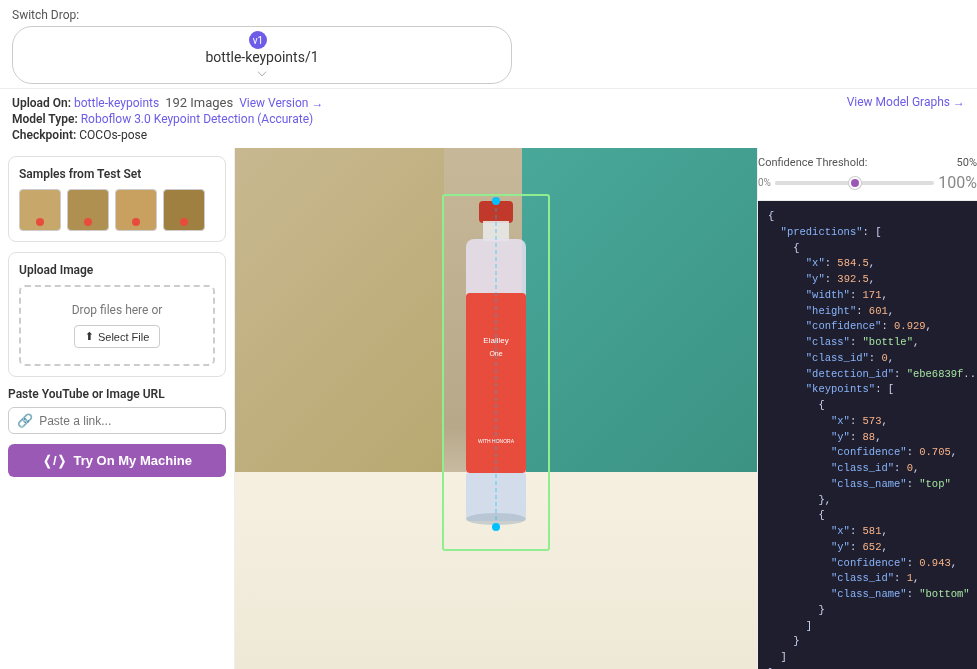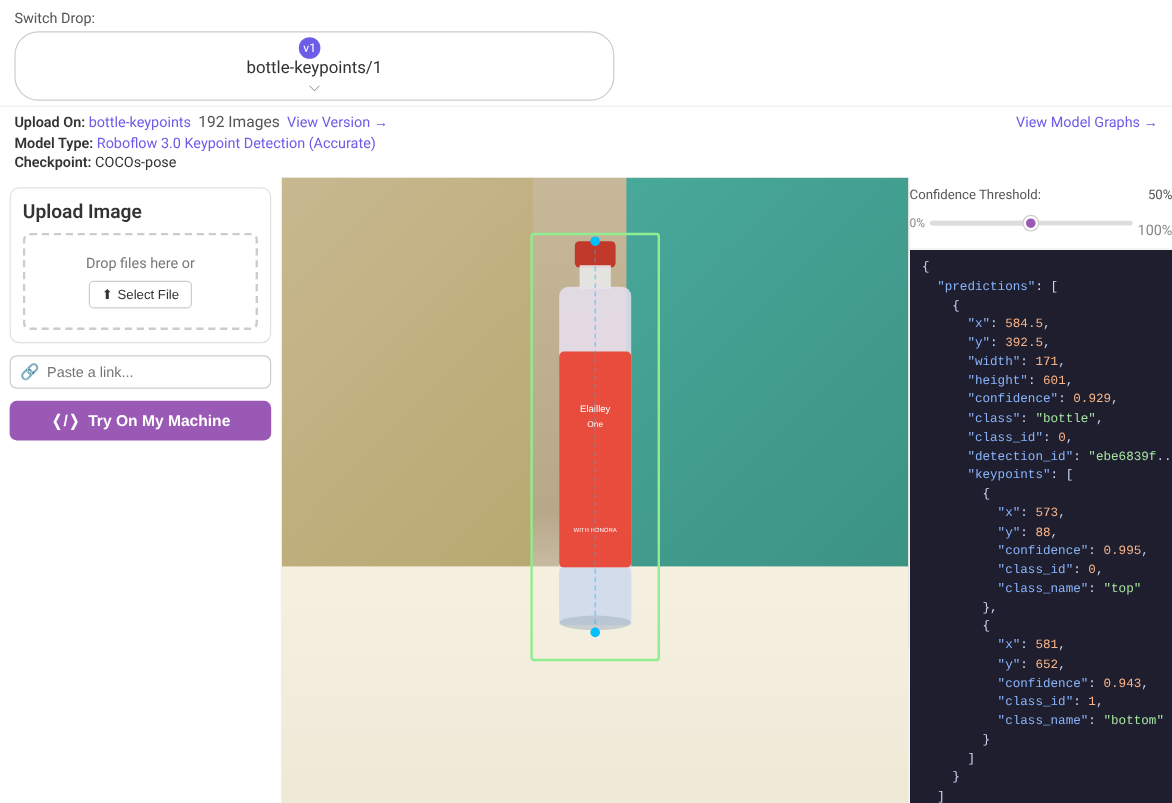--- a/index.html
+++ b/index.html
@@ -114,21 +114,21 @@
       height: 8px;
       background: #e74c3c;
       border-radius: 50%;
     }
     .upload-section {
       border: 1px solid #e0e0e0;
       border-radius: 8px;
       padding: 10px;
     }
     .upload-title {
-      font-size: 16px;
+      font-size: 12px;
       font-weight: 600;
       margin-bottom: 8px;
     }
     .drop-zone {
       border: 2px dashed #ccc;
       border-radius: 6px;
       padding: 16px 8px;
       text-align: center;
       color: #777;
       font-size: 12px;
@@ -265,21 +265,21 @@
       font-size: 11px;
       color: #555;
       margin-bottom: 4px;
     }
     .conf-slider-wrap {
       display: flex;
       align-items: center;
       gap: 4px;
     }
     .conf-min { font-size: 10px; color: #888; }
-    .conf-max { font-size: 12px; color: #888; margin-top: 12px; }
+    .conf-max { font-size: 16px; color: #888; }
     .conf-slider {
       flex: 1;
       height: 4px;
       background: linear-gradient(to right, #ddd 0%, #ddd 50%, #ddd 50%, #ddd 100%);
       border-radius: 2px;
       position: relative;
     }
     .conf-track {
       position: absolute;
       left: 0;
@@ -363,33 +363,43 @@
       <span class="label">Checkpoint:</span>
       <span>COCOs-pose</span>
     </div>
   </div>
   <a href="#" class="view-graphs-link">View Model Graphs →</a>
 </div>
 
 <div class="main-content">
 
   <div class="sidebar">
+    <div class="samples-section">
+      <div class="samples-title">Samples from Test Set</div>
+      <div class="samples-grid">
+        <div class="sample-thumb" style="background:#c8a86a;"></div>
+        <div class="sample-thumb" style="background:#b09050;"></div>
+        <div class="sample-thumb" style="background:#c8a060;"></div>
+        <div class="sample-thumb" style="background:#a08040;"></div>
+      </div>
+    </div>
 
     <div class="upload-section">
       <div class="upload-title">Upload Image</div>
       <div class="drop-zone">
         <div>Drop files here or</div>
         <button class="select-file-btn">
           <span>⬆</span>
           <span>Select File</span>
         </button>
       </div>
     </div>
 
     <div class="url-section">
+      <div class="url-label">Paste YouTube or Image URL</div>
       <div class="url-input-wrap">
         <span class="url-icon">🔗</span>
         <input type="text" placeholder="Paste a link..." style="">
       </div>
     </div>
 
     <button class="try-btn">
       <span>❬/❭</span>
       <span>Try On My Machine</span>
     </button>
@@ -461,21 +471,21 @@
       <span class="json-key">"width"</span><span class="json-punct">: </span><span class="json-num">171</span><span class="json-punct">,</span>
       <span class="json-key">"height"</span><span class="json-punct">: </span><span class="json-num">601</span><span class="json-punct">,</span>
       <span class="json-key">"confidence"</span><span class="json-punct">: </span><span class="json-num">0.929</span><span class="json-punct">,</span>
       <span class="json-key">"class"</span><span class="json-punct">: </span><span class="json-str">"bottle"</span><span class="json-punct">,</span>
       <span class="json-key">"class_id"</span><span class="json-punct">: </span><span class="json-num">0</span><span class="json-punct">,</span>
       <span class="json-key">"detection_id"</span><span class="json-punct">: </span><span class="json-str">"ebe6839f</span><span class="json-punct">...</span>
       <span class="json-key">"keypoints"</span><span class="json-punct">: [</span>
         <span class="json-punct">{</span>
           <span class="json-key">"x"</span><span class="json-punct">: </span><span class="json-num">573</span><span class="json-punct">,</span>
           <span class="json-key">"y"</span><span class="json-punct">: </span><span class="json-num">88</span><span class="json-punct">,</span>
-          <span class="json-key">"confidence"</span><span class="json-punct">: </span><span class="json-num">0.995</span><span class="json-punct">,</span>
+          <span class="json-key">"confidence"</span><span class="json-punct">: </span><span class="json-num">0.705</span><span class="json-punct">,</span>
           <span class="json-key">"class_id"</span><span class="json-punct">: </span><span class="json-num">0</span><span class="json-punct">,</span>
           <span class="json-key">"class_name"</span><span class="json-punct">: </span><span class="json-str">"top"</span>
         <span class="json-punct">},</span>
         <span class="json-punct">{</span>
           <span class="json-key">"x"</span><span class="json-punct">: </span><span class="json-num">581</span><span class="json-punct">,</span>
           <span class="json-key">"y"</span><span class="json-punct">: </span><span class="json-num">652</span><span class="json-punct">,</span>
           <span class="json-key">"confidence"</span><span class="json-punct">: </span><span class="json-num">0.943</span><span class="json-punct">,</span>
           <span class="json-key">"class_id"</span><span class="json-punct">: </span><span class="json-num">1</span><span class="json-punct">,</span>
           <span class="json-key">"class_name"</span><span class="json-punct">: </span><span class="json-str">"bottom"</span>
         <span class="json-punct">}</span>

